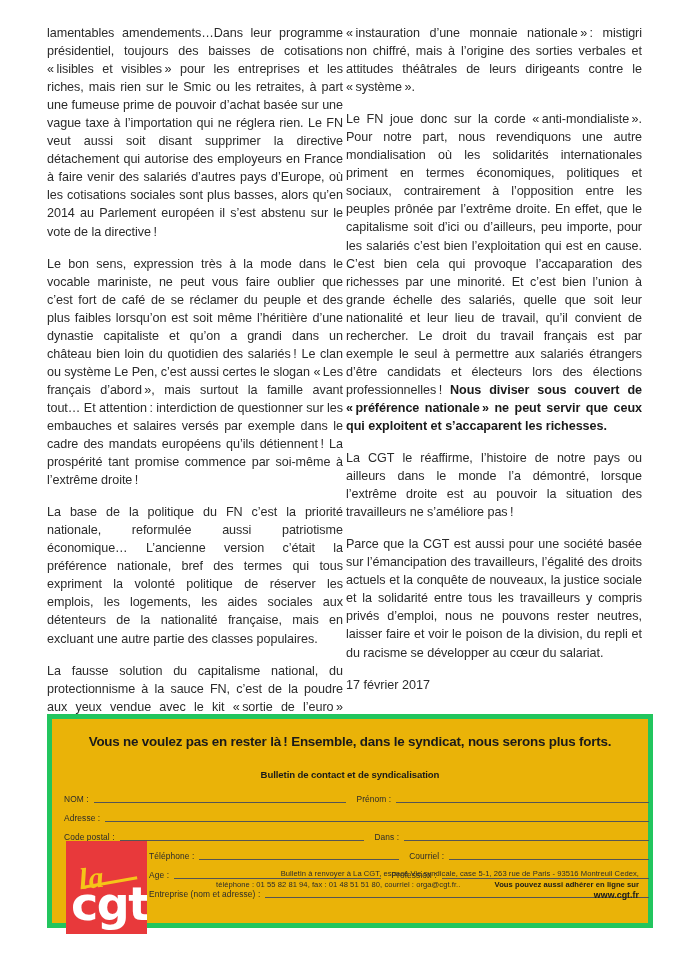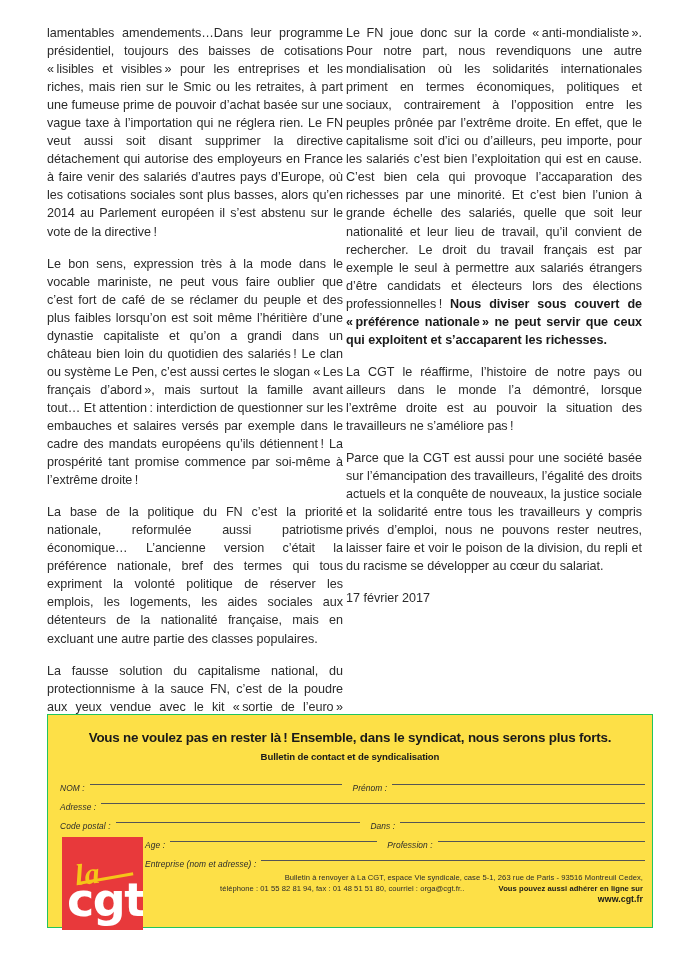--- a/index.html
+++ b/index.html
@@ -52,53 +52,53 @@
     color: #2b2b2b;
   }
 
   
   .bulletin {
     position: absolute;
     left: 47px;
     top: 714px;
     width: 606px;
     height: 214px;
-    border: 1px solid #22c55e;
-    background: #fde047;
+    border: 5px solid #22c55e;
+    background: #eab308;
     box-sizing: border-box;
   }
   .bulletin-title {
     text-align: center;
     font-weight: bold;
     font-size: 13.4px;
     letter-spacing: -0.2px;
     margin-top: 15px;
     color: #1a1a1a;
   }
   .bulletin-sub {
     text-align: center;
     font-weight: bold;
     font-size: 9.6px;
-    margin-top: 6px;
+    margin-top: 20px;
     color: #1a1a1a;
     letter-spacing: -0.1px;
   }
 
   .fields {
     position: absolute;
     left: 0;
     top: 68px;
     width: 606px;
   }
   .frow {
     display: flex;
+    align-items: flex-end;
     height: 19px;
     padding: 0 9px 0 12px;
     box-sizing: border-box;
-    font-style: italic;
   }
   .fl {
     font-size: 8.4px;
     color: #2b2b2b;
     white-space: nowrap;
     padding-bottom: 2px;
     letter-spacing: 0.1px;
   }
   .rule {
     flex: 1 1 auto;
@@ -179,20 +179,21 @@
 <div class="article">
 
   <div class="col">
     <p class="para">lamentables amendements…Dans leur programme présidentiel, toujours des baisses de cotisations « lisibles et visibles » pour les entreprises et les riches, mais rien sur le Smic ou les retraites, à part une fumeuse prime de pouvoir d’achat basée sur une vague taxe à l’importation qui ne réglera rien. Le FN veut aussi soit disant supprimer la directive détachement qui autorise des employeurs en France à faire venir des salariés d’autres pays d’Europe, où les cotisations sociales sont plus basses, alors qu’en 2014 au Parlement européen il s’est abstenu sur le vote de la directive !</p>
     <p class="para">Le bon sens, expression très à la mode dans le vocable mariniste, ne peut vous faire oublier que c’est fort de café de se réclamer du peuple et des plus faibles lorsqu’on est soit même l’héritière d’une dynastie capitaliste et qu’on a grandi dans un château bien loin du quotidien des salariés ! Le clan ou système Le Pen, c’est aussi certes le slogan « Les français d’abord », mais surtout la famille avant tout… Et attention : interdiction de questionner sur les embauches et salaires versés par exemple dans le cadre des mandats européens qu’ils détiennent ! La prospérité tant promise commence par soi-même à l’extrême droite !</p>
     <p class="para">La base de la politique du FN c’est la priorité nationale, reformulée aussi patriotisme économique… L’ancienne version c’était la préférence nationale, bref des termes qui tous expriment la volonté politique de réserver les emplois, les logements, les aides sociales aux détenteurs de la nationalité française, mais en excluant une autre partie des classes populaires.</p>
     <p class="para">La fausse solution du capitalisme national, du protectionnisme à la sauce FN, c’est de la poudre aux yeux vendue avec le kit « sortie de l’euro » reformulé</p>
   </div>
 
   <div class="col">
+    <p class="para">« instauration d’une monnaie nationale » : mistigri non chiffré, mais à l’origine des sorties verbales et attitudes théâtrales de leurs dirigeants contre le « système ».</p>
     <p class="para"><span>Le FN joue donc sur la corde « anti-mondialiste ». Pour notre part, nous revendiquons une autre mondialisation où les solidarités internationales priment en termes économiques, politiques et sociaux, contrairement à l’opposition entre les peuples prônée par l’extrême droite.  En effet, que le capitalisme soit d’ici ou d’ailleurs, peu importe, pour les salariés c’est bien l’exploitation qui est en cause. C’est bien cela qui provoque l’accaparation des richesses par une minorité. Et c’est bien l’union à grande échelle des salariés, quelle que soit leur nationalité et leur lieu de travail, qu’il convient de rechercher. Le droit du travail français est par exemple le seul à permettre aux salariés étrangers d’être candidats et électeurs lors des élections professionnelles !</span> <b>Nous diviser sous couvert de « préférence nationale » ne peut servir que ceux qui exploitent et s’accaparent les richesses.</b></p>
     <p class="para">La CGT le réaffirme, l’histoire de notre pays ou ailleurs dans le monde l’a démontré, lorsque l’extrême droite est au pouvoir la situation des travailleurs ne s’améliore pas !</p>
     <p class="para">Parce que la CGT est aussi pour une société basée sur l’émancipation des travailleurs, l’égalité des droits actuels et la conquête de nouveaux, la justice sociale et la solidarité entre tous les travailleurs y compris privés d’emploi, nous ne pouvons rester neutres, laisser faire et voir le poison de la division, du repli et du racisme se développer au cœur du salariat.</p>
     <p class="date-line">17 février 2017</p>
   </div>
 
 </div>
 
 <div class="bulletin">
 
@@ -215,20 +216,27 @@
     </div>
 
     <div class="frow">
       <span class="fl">Code postal :</span>
       <span class="rule"></span>
       <span class="gapcell"></span>
       <span class="fl">Dans :</span>
       <span class="rule"></span>
     </div>
 
+    <div class="frow indented">
+      <span class="fl">Téléphone :</span>
+      <span class="rule"></span>
+      <span class="gapcell"></span>
+      <span class="fl">Courriel :</span>
+      <span class="rule"></span>
+    </div>
 
     <div class="frow indented">
       <span class="fl">Age :</span>
       <span class="rule"></span>
       <span class="gapcell"></span>
       <span class="fl">Profession :</span>
       <span class="rule"></span>
     </div>
 
     <div class="frow indented">

